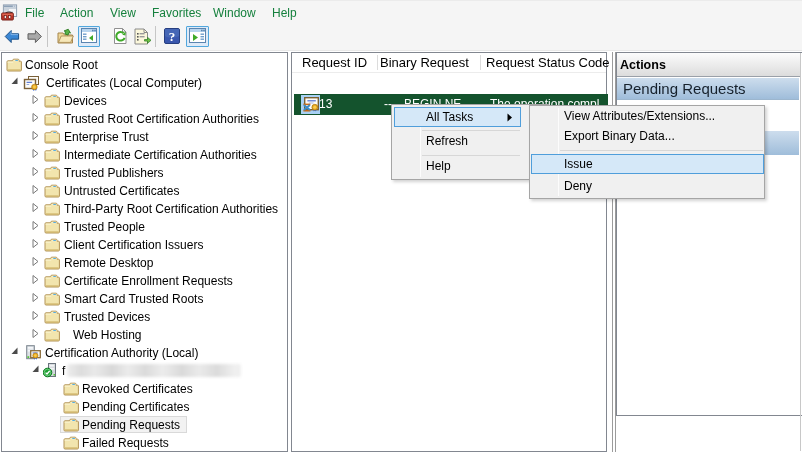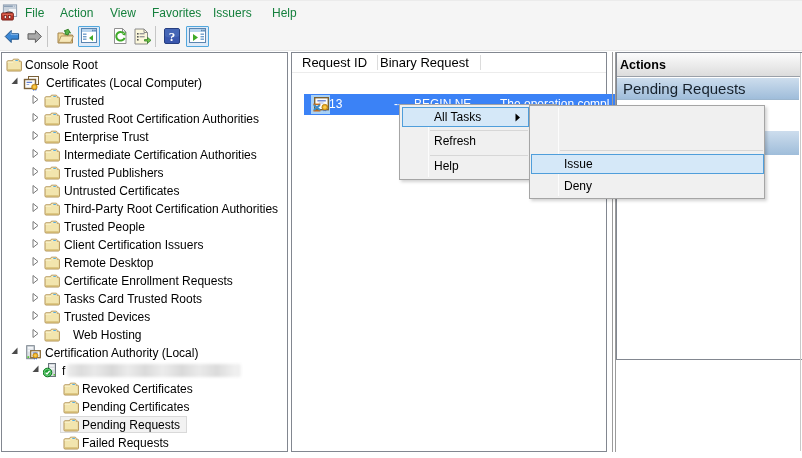--- a/index.html
+++ b/index.html
@@ -9,21 +9,21 @@
 
 #menubar { left:0; top:0; width:802px; height:23px; background:#f5f5f5; border-top:1px solid #ebebeb; }
 #menubar .mi { position:absolute; top:5px; font-size:12px; color:#15803d; }
 #toolbar { left:0; top:23px; width:802px; height:28px; background:#f5f5f5; border-bottom:1px solid #e8e8e8; }
 .tsep { position:absolute; top:3px; width:1px; height:21px; background:#c6c6c6; }
 .tbtn-on { position:absolute; border:1px solid #51a7dd; background:#ddeaf8; border-radius:1px; }
 
 .pane { background:#fff; border:1px solid #828790; }
 #tree { left:1px; top:52px; width:287px; height:400px; }
 #list { left:291px; top:52px; width:316px; height:400px; }
-#actions { left:616px; top:52px; width:186px; height:308px; border-right:none; }
+#actions { left:616px; top:52px; width:186px; height:364px; border-right:none; }
 .vsplit { position:absolute; top:52px; height:400px; width:1px; background:#9b9b9b; }
 
 .trow { position:absolute; height:18px; line-height:18px; white-space:nowrap; font-size:12px; }
 .trow .lbl { position:absolute; top:0; }
 .ticon { position:absolute; top:1px; }
 .texp { position:absolute; top:3px; }
 
 .hcell { position:absolute; top:0; height:19px; line-height:19px; font-size:13px; color:#000; white-space:nowrap;text-align:right; }
 #list span { white-space:nowrap; }
 .hsep { position:absolute; top:2px; width:1px; height:15px; background:#dcdcdc; }
@@ -51,21 +51,21 @@
     <path d="M4.5 9.2 Q8 6.8 11.5 9.2" fill="none" stroke="#2a2a2a" stroke-width="1.1"></path>
     <rect x="0.7" y="9" width="11.6" height="7" rx="0.8" fill="#c2372a" stroke="#771d14"></rect>
     <rect x="1.3" y="9.6" width="10.4" height="2" fill="#de6550"></rect>
     <rect x="3.2" y="11.6" width="2.2" height="3" fill="#ececec" stroke="#771d14" stroke-width="0.7"></rect>
     <rect x="7.6" y="11.6" width="2.2" height="3" fill="#ececec" stroke="#771d14" stroke-width="0.7"></rect>
   </svg>
   <span class="mi" style="left:25px">File</span>
   <span class="mi" style="left:60px">Action</span>
   <span class="mi" style="left:110px">View</span>
   <span class="mi" style="left:152px">Favorites</span>
-  <span class="mi" style="left:213px">Issuers</span>
+  <span class="mi" style="left:213px">Window</span>
   <span class="mi" style="left:272px">Help</span>
 </div>
 
 <div id="toolbar" class="abs">
 
   <svg class="abs" style="left:4px;top:6px" width="16" height="15" viewBox="0 0 16 15">
     <path d="M7.2 1.5 L1.2 7.5 L7.2 13.5 L7.2 10.2 L14.6 10.2 L14.6 4.8 L7.2 4.8 Z" fill="#3b87d4" stroke="#1c4f86" stroke-width="1"></path>
     <path d="M7 2.6 L7 5.6 L14 5.6" fill="none" stroke="#7fb2e8" stroke-width="1"></path>
   </svg>
 
@@ -203,21 +203,21 @@
       </svg>
       <span class="lbl" style="left:44px">Certificates (Local Computer)</span>
     </div>
   <div class="trow" style="left:0;top:39px">
       <svg class="texp" style="left:30px" width="8" height="9">
         <use href="#expC"></use>
       </svg>
       <svg class="ticon" style="left:42px" width="16" height="16">
         <use href="#folder"></use>
       </svg>
-      <span class="lbl" style="left:62px">Trusted</span>
+      <span class="lbl" style="left:62px">Devices</span>
     </div>
   <div class="trow" style="left:0;top:57px">
       <svg class="texp" style="left:30px" width="8" height="9">
         <use href="#expC"></use>
       </svg>
       <svg class="ticon" style="left:42px" width="16" height="16">
         <use href="#folder"></use>
       </svg>
       <span class="lbl" style="left:62px">Trusted Root Certification Authorities</span>
     </div>
@@ -302,21 +302,21 @@
       </svg>
       <span class="lbl" style="left:62px">Certificate Enrollment Requests</span>
     </div>
   <div class="trow" style="left:0;top:237px">
       <svg class="texp" style="left:30px" width="8" height="9">
         <use href="#expC"></use>
       </svg>
       <svg class="ticon" style="left:42px" width="16" height="16">
         <use href="#folder"></use>
       </svg>
-      <span class="lbl" style="left:62px">Tasks Card Trusted Roots</span>
+      <span class="lbl" style="left:62px">Smart Card Trusted Roots</span>
     </div>
   <div class="trow" style="left:0;top:255px">
       <svg class="texp" style="left:30px" width="8" height="9">
         <use href="#expC"></use>
       </svg>
       <svg class="ticon" style="left:42px" width="16" height="16">
         <use href="#folder"></use>
       </svg>
       <span class="lbl" style="left:62px">Trusted Devices</span>
     </div>
@@ -371,26 +371,27 @@
       <svg class="ticon" style="left:61px" width="16" height="16">
         <use href="#folder"></use>
       </svg>
       <span class="lbl" style="left:80px">Failed Requests</span>
     </div>
 </div>
 
 <div id="list" class="abs pane">
   <div class="hcell" style="left:10px">Request ID</div>
   <div class="hcell" style="left:88px">Binary Request</div>
+  <div class="hcell" style="left:194px">Request Status Code</div>
   <div class="hsep" style="left:85px"></div>
   <div class="hsep" style="left:188px"></div>
   <div style="position:absolute;left:0;top:19px;width:314px;height:1px;background:#ececec"></div>
 
 
-  <div style="position:absolute;left:12px;top:41px;width:314px;height:21px;background:#3b82f6;color:#fff">
+  <div style="position:absolute;left:2px;top:41px;width:314px;height:21px;background:#14532d;color:#fff">
     <div style="position:absolute;left:7px;top:1px;width:19px;height:19px;background:#a9d1f5"></div>
     <svg style="position:absolute;left:9px;top:2px" width="17" height="16">
         <use href="#reqicon"></use>
       </svg>
     <span style="position:absolute;left:25px;top:3px">13</span>
     <span style="position:absolute;left:90px;top:3px">-----BEGIN NE</span>
     <span style="position:absolute;left:196px;top:3px">The operation compl</span>
   </div>
 </div>
 
@@ -401,32 +402,34 @@
   <div style="position:absolute;left:0;top:0;width:184px;height:24px;background:linear-gradient(#fcfcfc,#dcdcdc);border-bottom:1px solid #9aa0a8">
     <span style="position:absolute;left:3px;top:5px;font-weight:bold;font-size:12.5px">Actions</span>
   </div>
   <div class="aband" style="top:25px;border-bottom:1px solid #9cb6ce">
     <span style="position:absolute;left:6px;top:0;line-height:22px;font-size:15px;color:#16212c">Pending Requests</span>
   </div>
   <div class="aband" style="top:78px;height:24px"></div>
   <div style="position:absolute;right:1px;top:0;width:1px;height:398px;background:#c8c8c8"></div>
 </div>
 
-<div class="menu" style="left:399px;top:104px;width:158px;height:76px">
+<div class="menu" style="left:391px;top:104px;width:158px;height:76px">
   <div class="gut" style="left:28px"></div>
   <div class="mhl" style="left:2px;top:2px;width:127px;height:20px"></div>
   <div class="mitem" style="left:34px;top:2px">All Tasks</div>
   <svg class="abs" style="left:115px;top:8px" width="6" height="9" viewBox="0 0 6 9">
       <path d="M0.5 0.5 L5 4.5 L0.5 8.5 Z" fill="#000"></path>
     </svg>
   <div class="msep" style="left:30px;top:25px;width:98px"></div>
   <div class="mitem" style="left:34px;top:26px">Refresh</div>
   <div class="msep" style="left:30px;top:50px;width:98px"></div>
   <div class="mitem" style="left:34px;top:51px">Help</div>
 </div>
 
 <div class="menu" style="left:529px;top:105px;width:236px;height:94px">
   <div class="gut" style="left:28px"></div>
+  <div class="mitem" style="left:34px;top:0">View Attributes/Extensions...</div>
+  <div class="mitem" style="left:34px;top:20px">Export Binary Data...</div>
   <div class="msep" style="left:30px;top:44px;width:203px"></div>
   <div class="mhl" style="left:1px;top:48px;width:233px;height:20px"></div>
   <div class="mitem" style="left:34px;top:48px">Issue</div>
   <div class="mitem" style="left:34px;top:70px">Deny</div>
 </div>
 
 </body></html>

